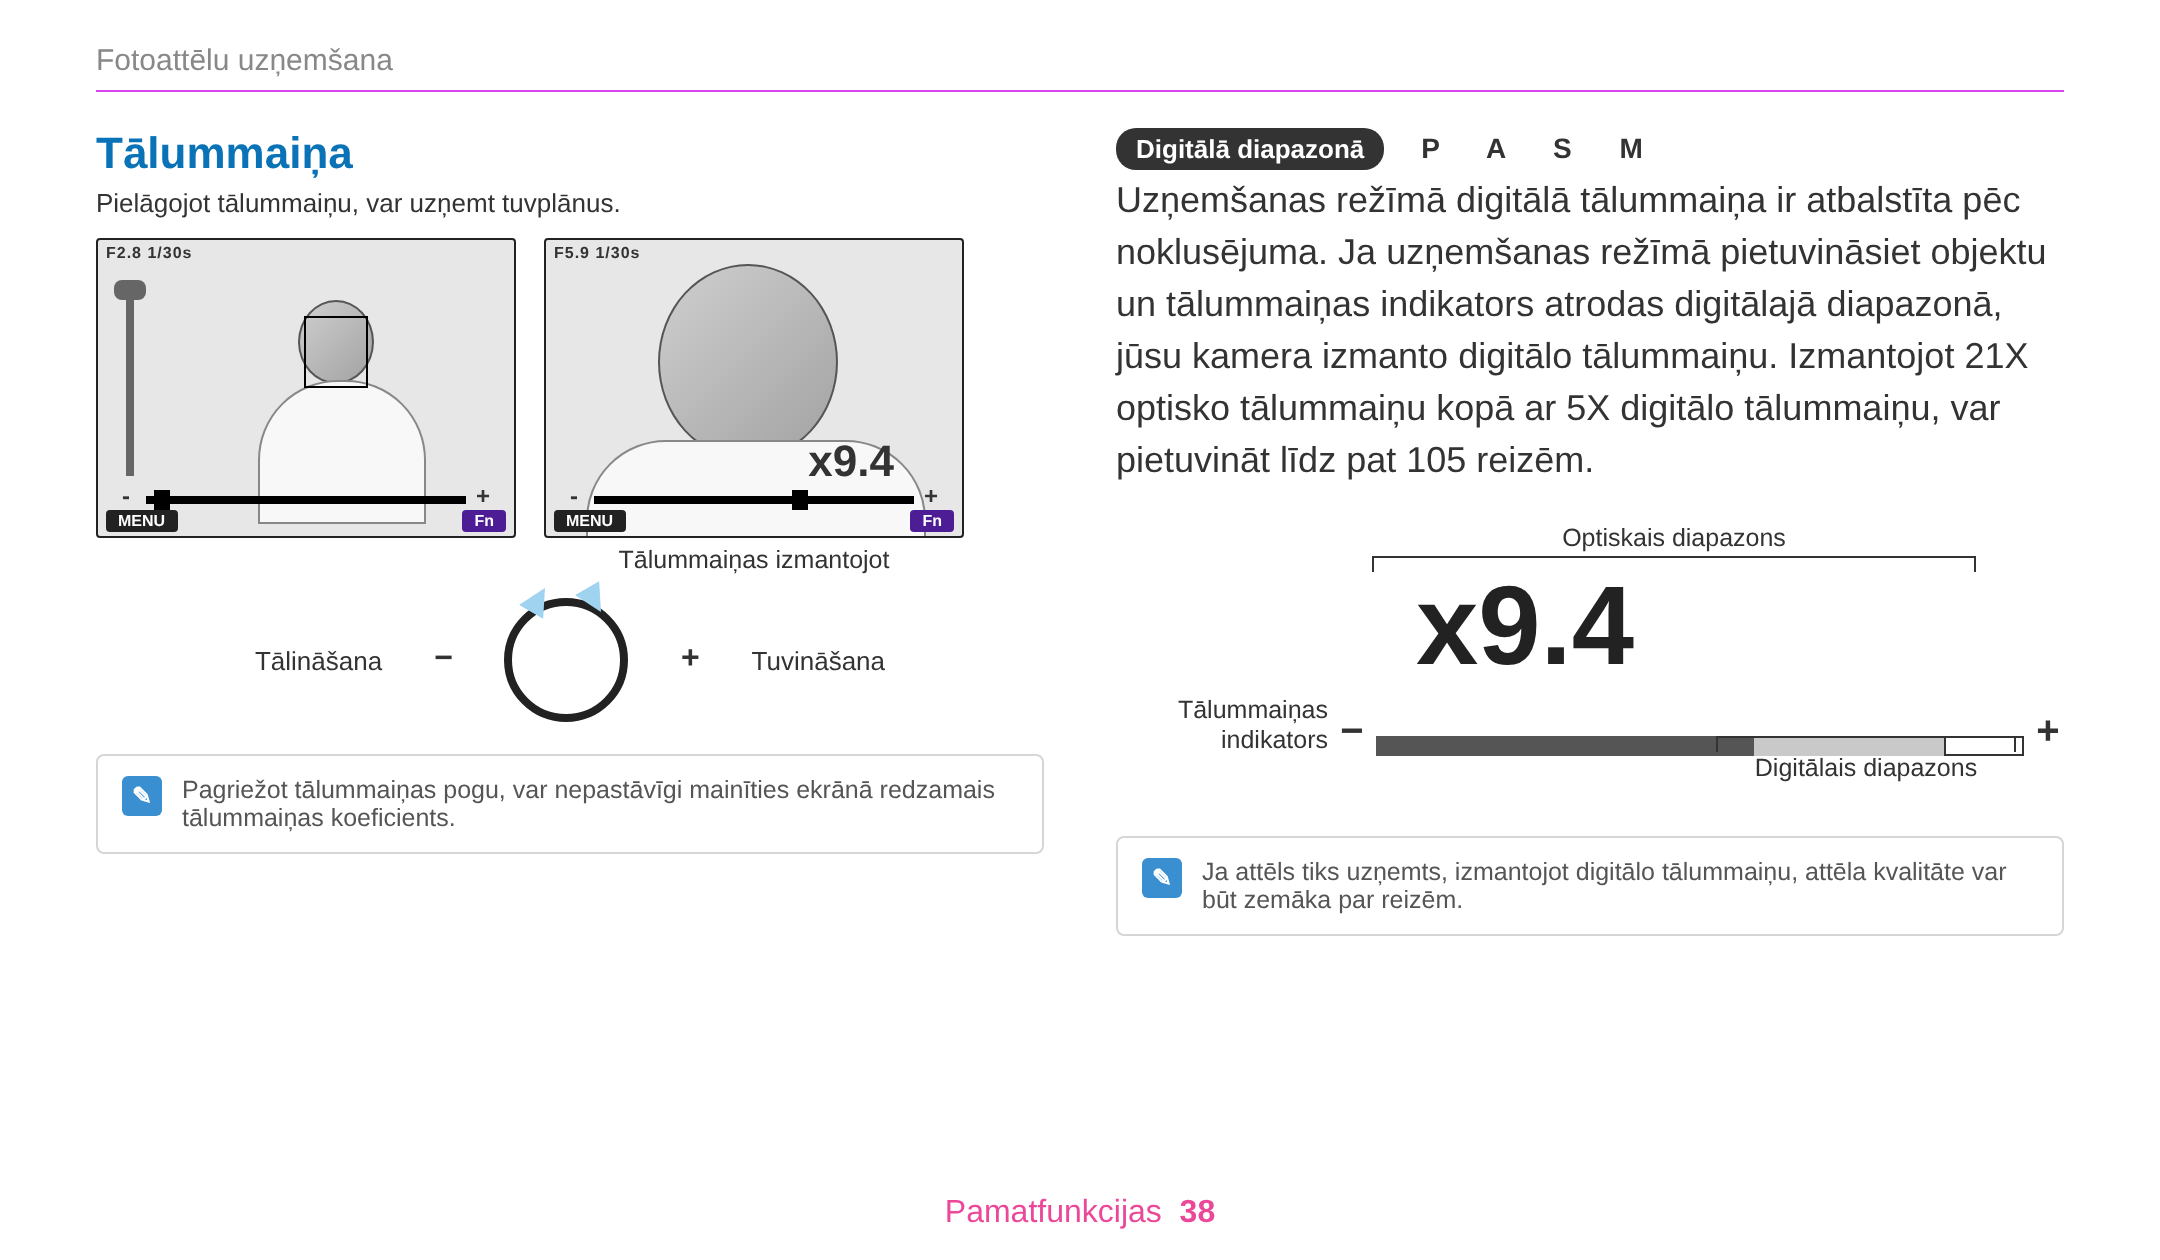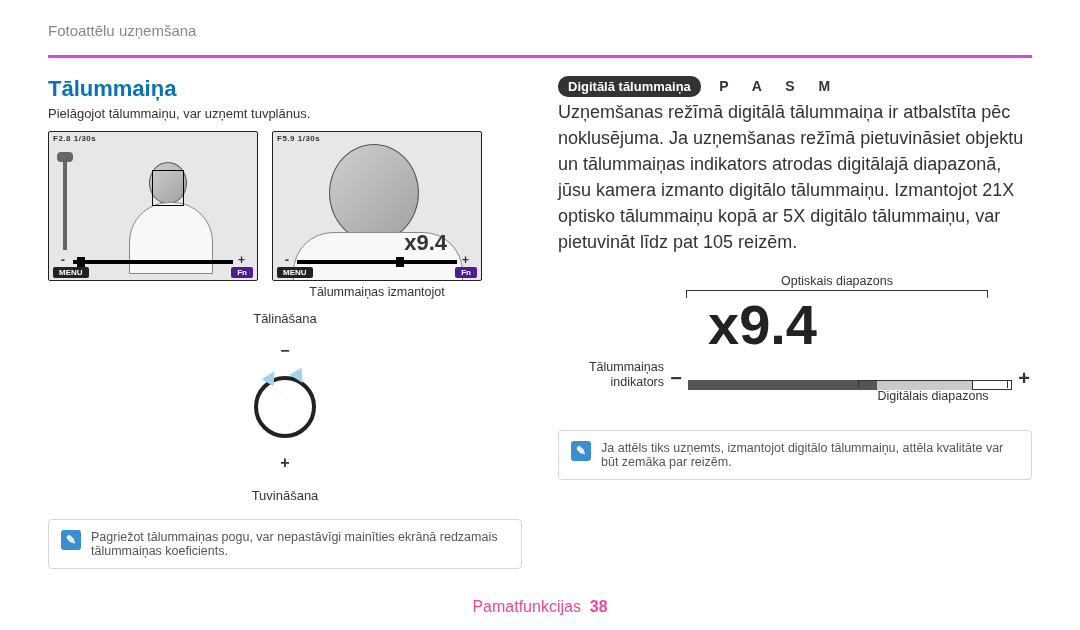--- a/index.html
+++ b/index.html
@@ -12,22 +12,22 @@
     background: #fff;
     position: relative;
     box-sizing: border-box;
   }
   .page {
     padding: 22px 48px 0 48px;
   }
   .breadcrumb {
     color: #888;
     font-size: 15px;
-    border-bottom: 3px solid #d946ef;
-    padding-bottom: 16px;
+    border-bottom: 1px solid #d946ef;
+    padding-bottom: 6px;
   }
   .columns {
     display: flex;
     gap: 36px;
     margin-top: 18px;
   }
   .col {
     flex: 1 1 0;
   }
   h2.section-title {
@@ -134,24 +134,23 @@
 
   .range-label {
     font-size: 12.5px;
     text-align: center;
     margin-top: 4px;
   }
   .dial-wrap {
     display: flex;
     align-items: center;
     justify-content: center;
-    gap: 16px;
+    gap: 26px;
     margin-top: 12px;
     font-size: 13px;
-    flex-direction: column;
   }
   .dial {
     width: 54px; height: 54px;
     border-radius: 50%;
     border: 4px solid #222;
     position: relative;
   }
   .dial::before, .dial::after {
     content: "";
     position: absolute;
@@ -349,21 +348,21 @@
       </div>
 
       <div class="notebox">
         <div class="note-icon">✎</div>
         <div>Pagriežot tālummaiņas pogu, var nepastāvīgi mainīties ekrānā redzamais tālummaiņas koeficients.</div>
       </div>
     </div>
 
     <div class="col">
       <div>
-        <span class="pill">Digitālā tālummaiņa</span>
+        <span class="pill">Digitālā diapazonā</span>
         <span class="modes">P A S M</span>
       </div>
       <p class="body-text">Uzņemšanas režīmā digitālā tālummaiņa ir atbalstīta pēc noklusējuma. Ja uzņemšanas režīmā pietuvināsiet objektu un tālummaiņas indikators atrodas digitālajā diapazonā, jūsu kamera izmanto digitālo tālummaiņu. Izmantojot 21X optisko tālummaiņu kopā ar 5X digitālo tālummaiņu, var pietuvināt līdz pat 105 reizēm.</p>
 
       <div class="zoom-diagram">
         <div class="optical-brace">
           <span>Optiskais diapazons</span>
           <div class="brace-line"></div>
         </div>
         <div class="bigx">x9.4</div>

